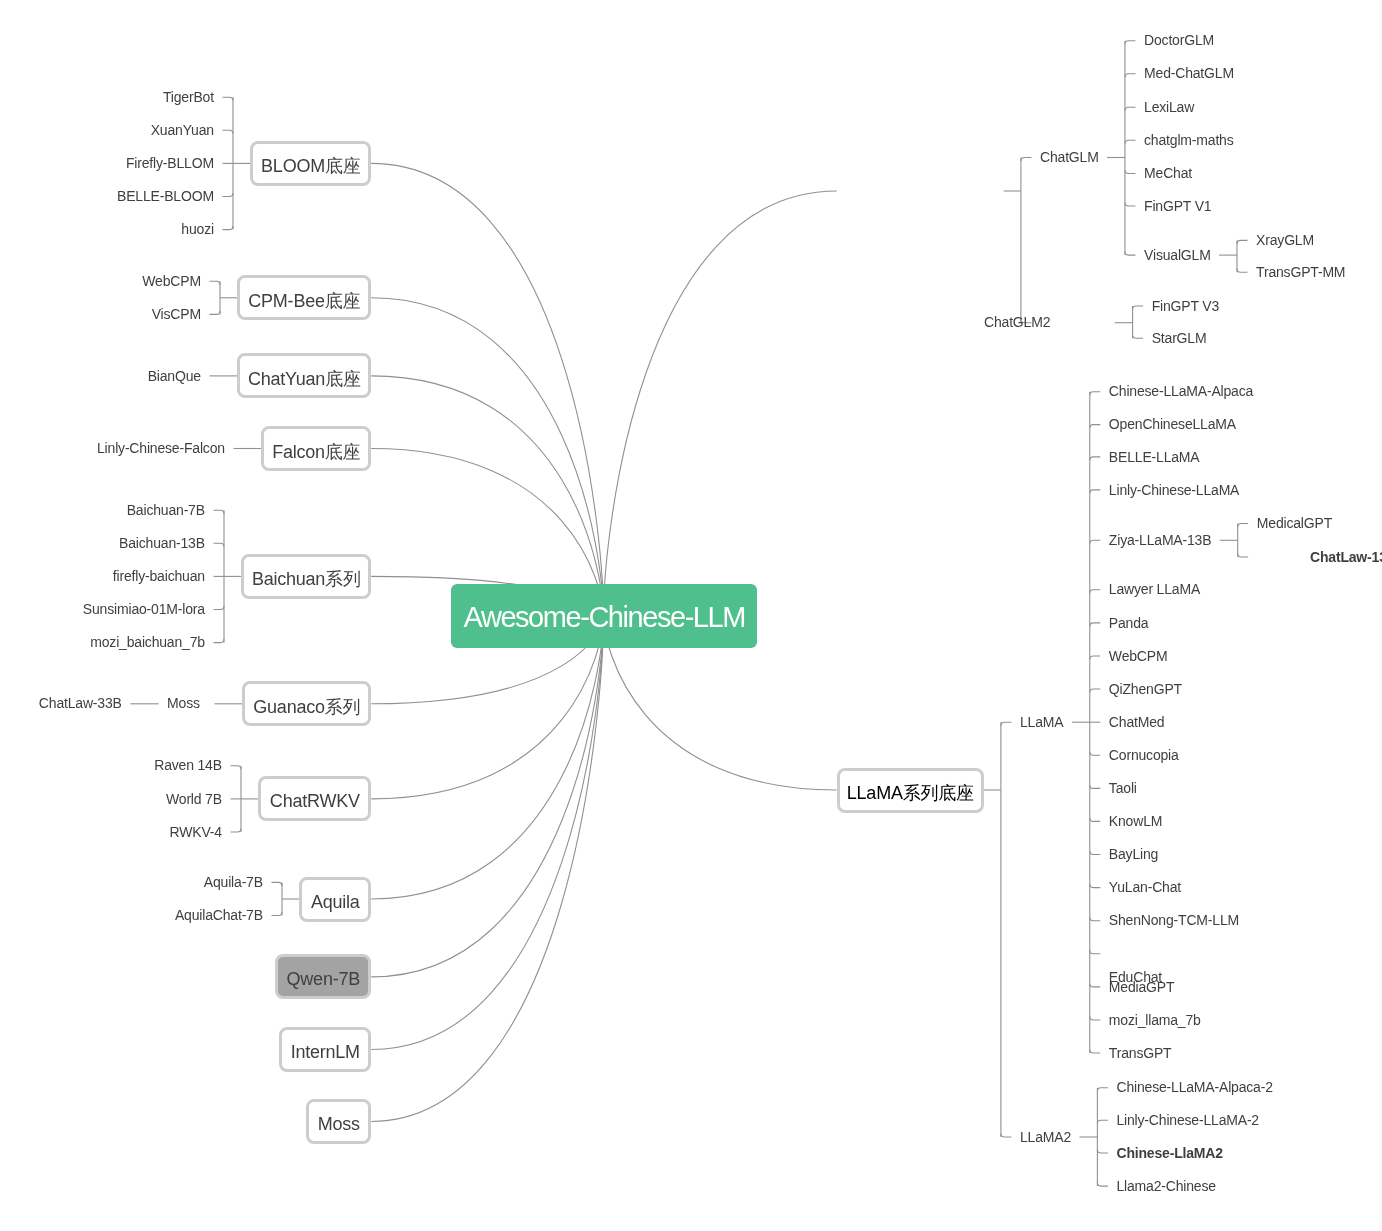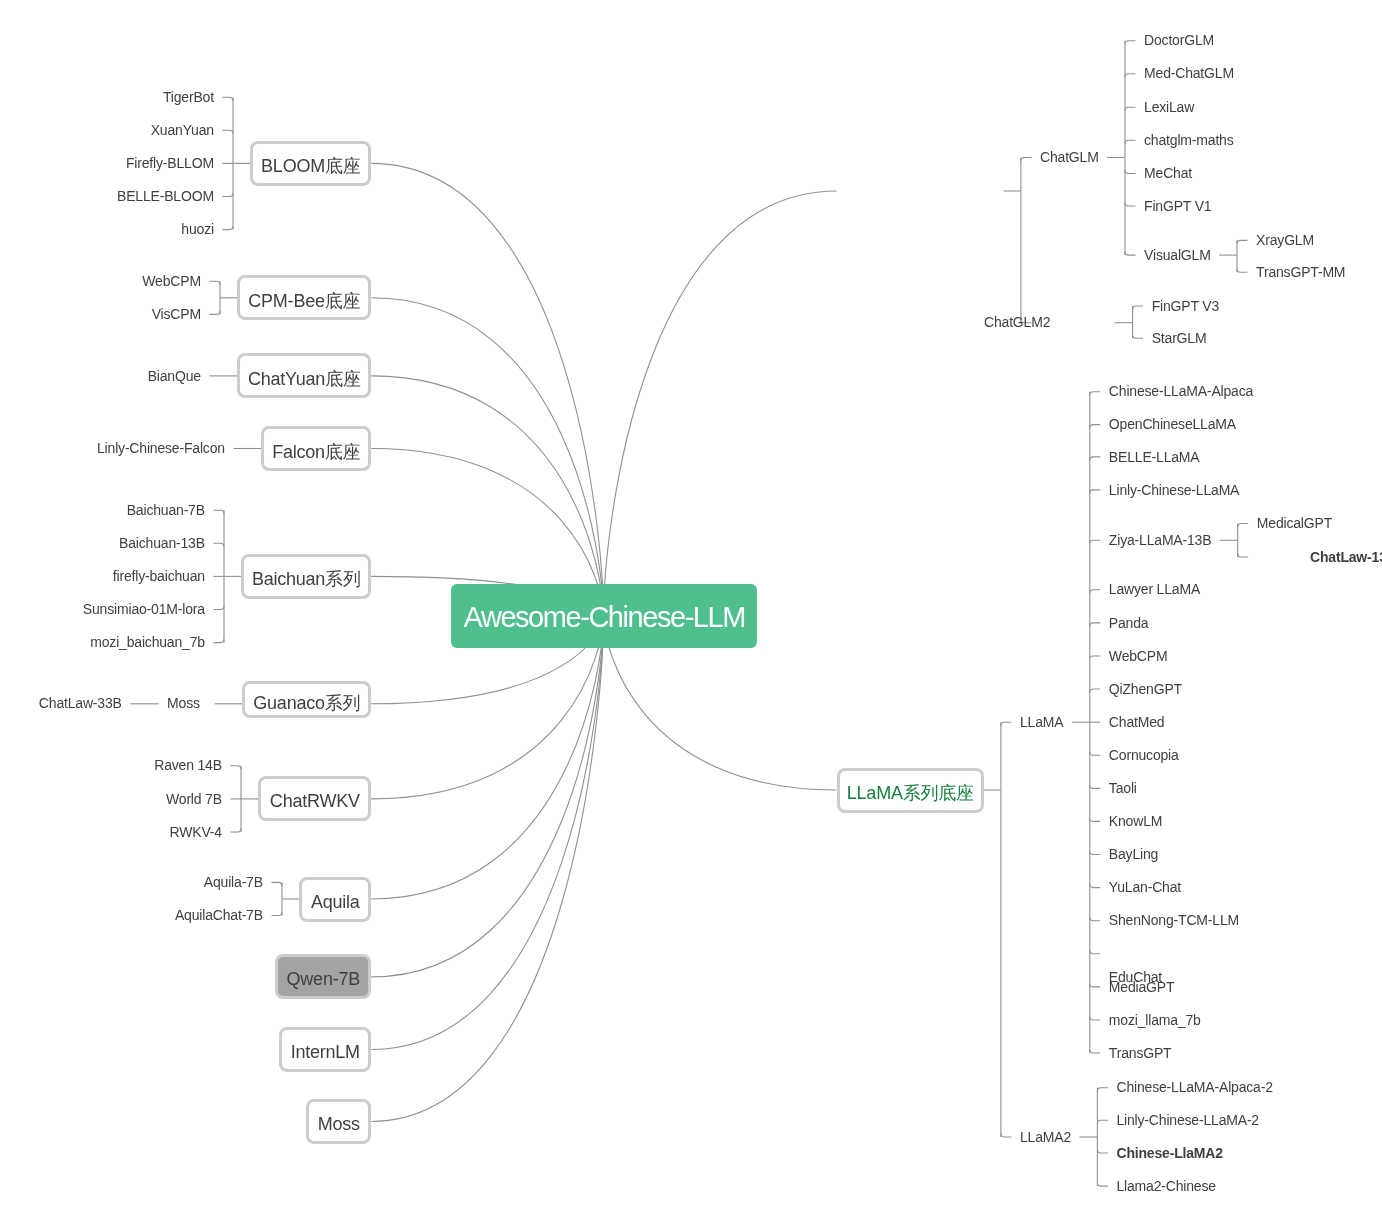--- a/index.html
+++ b/index.html
@@ -160,21 +160,21 @@
       </div>
       <div class="leaf" style="left: 96.9938px; top: 441.1px;">Linly-Chinese-Falcon</div>
       <div class="node-box" style="left: 241.2px; top: 553.9px; width: 130px; height: 45px; border-color: rgb(205, 205, 205); background: rgb(255, 255, 255); color: rgb(63, 63, 63);">
         <span>Baichuan系列</span>
       </div>
       <div class="leaf" style="left: 126.713px; top: 502.8px;">Baichuan-7B</div>
       <div class="leaf" style="left: 119.103px; top: 535.9px;">Baichuan-13B</div>
       <div class="leaf" style="left: 112.838px; top: 569px;">firefly-baichuan</div>
       <div class="leaf" style="left: 82.8688px; top: 602.1px;">Sunsimiao-01M-lora</div>
       <div class="leaf" style="left: 90.2438px; top: 635.2px;">mozi_baichuan_7b</div>
-      <div class="node-box" style="left: 242.2px; top: 681.3px; width: 129px; height: 37px; border-color: rgb(205, 205, 205); background: rgb(255, 255, 255); color: rgb(63, 63, 63);">
+      <div class="node-box" style="left: 242.2px; top: 681.3px; width: 129px; height: 45px; border-color: rgb(205, 205, 205); background: rgb(255, 255, 255); color: rgb(63, 63, 63);">
         <span>Guanaco系列</span>
       </div>
       <div class="leaf" style="left: 167.103px; top: 696.4px;">Moss</div>
       <div class="leaf" style="left: 38.8438px; top: 696.4px;">ChatLaw-33B</div>
       <div class="node-box" style="left: 258.2px; top: 776.4px; width: 113px; height: 45px; border-color: rgb(205, 205, 205); background: rgb(255, 255, 255); color: rgb(63, 63, 63);">
         <span>ChatRWKV</span>
       </div>
       <div class="leaf" style="left: 154.244px; top: 758.4px;">Raven 14B</div>
       <div class="leaf" style="left: 166.009px; top: 791.5px;">World 7B</div>
       <div class="leaf" style="left: 169.556px; top: 824.6px;">RWKV-4</div>
@@ -198,21 +198,21 @@
       <div class="leaf" style="left: 1144.06px; top: 99.9px;">LexiLaw</div>
       <div class="leaf" style="left: 1144.06px; top: 132.8px;">chatglm-maths</div>
       <div class="leaf" style="left: 1144.06px; top: 166.1px;">MeChat</div>
       <div class="leaf" style="left: 1144.06px; top: 198.6px;">FinGPT V1</div>
       <div class="leaf" style="left: 1144.06px; top: 247.7px;">VisualGLM</div>
       <div class="leaf" style="left: 1256.07px; top: 233px;">XrayGLM</div>
       <div class="leaf" style="left: 1256.07px; top: 264.8px;">TransGPT-MM</div>
       <div class="leaf" style="left: 984px; top: 315.3px;">ChatGLM2</div>
       <div class="leaf" style="left: 1151.67px; top: 298.6px;">FinGPT V3</div>
       <div class="leaf" style="left: 1151.67px; top: 330.9px;">StarGLM</div>
-      <div class="node-box" style="left: 836.7px; top: 767.5px; width: 147px; height: 45px; border-color: rgb(205, 205, 205); background: rgb(255, 255, 255); color: #15803d;">
+      <div class="node-box" style="left: 836.7px; top: 767.5px; width: 147px; height: 45px; border-color: rgb(205, 205, 205); background: rgb(255, 255, 255); color: #000000;">
         <span>LLaMA系列底座</span>
       </div>
       <div class="leaf" style="left: 1020px; top: 714.8px;">LLaMA</div>
       <div class="leaf" style="left: 1108.87px; top: 384.4px;">Chinese-LLaMA-Alpaca</div>
       <div class="leaf" style="left: 1108.87px; top: 417.2px;">OpenChineseLLaMA</div>
       <div class="leaf" style="left: 1108.87px; top: 449.5px;">BELLE-LLaMA</div>
       <div class="leaf" style="left: 1108.87px; top: 482.5px;">Linly-Chinese-LLaMA</div>
       <div class="leaf" style="left: 1108.87px; top: 532.9px;">Ziya-LLaMA-13B</div>
       <div class="leaf" style="left: 1256.8px; top: 516.1px;">MedicalGPT</div>
       <div class="leaf" style="left: 1310px; top: 549.6px; font-weight: bold;">ChatLaw-13B</div>

